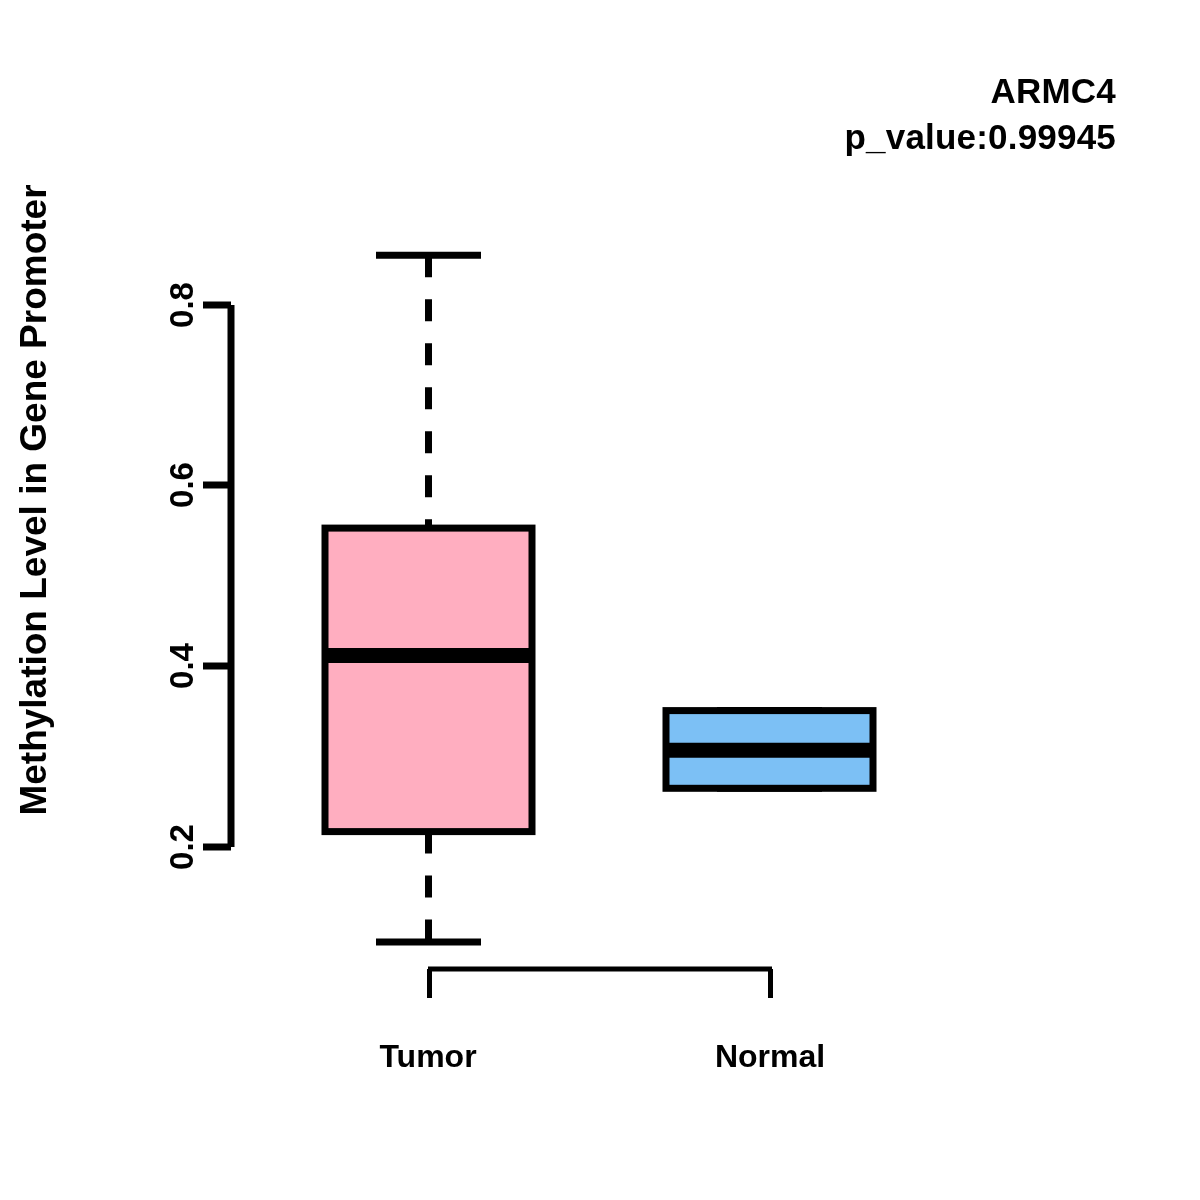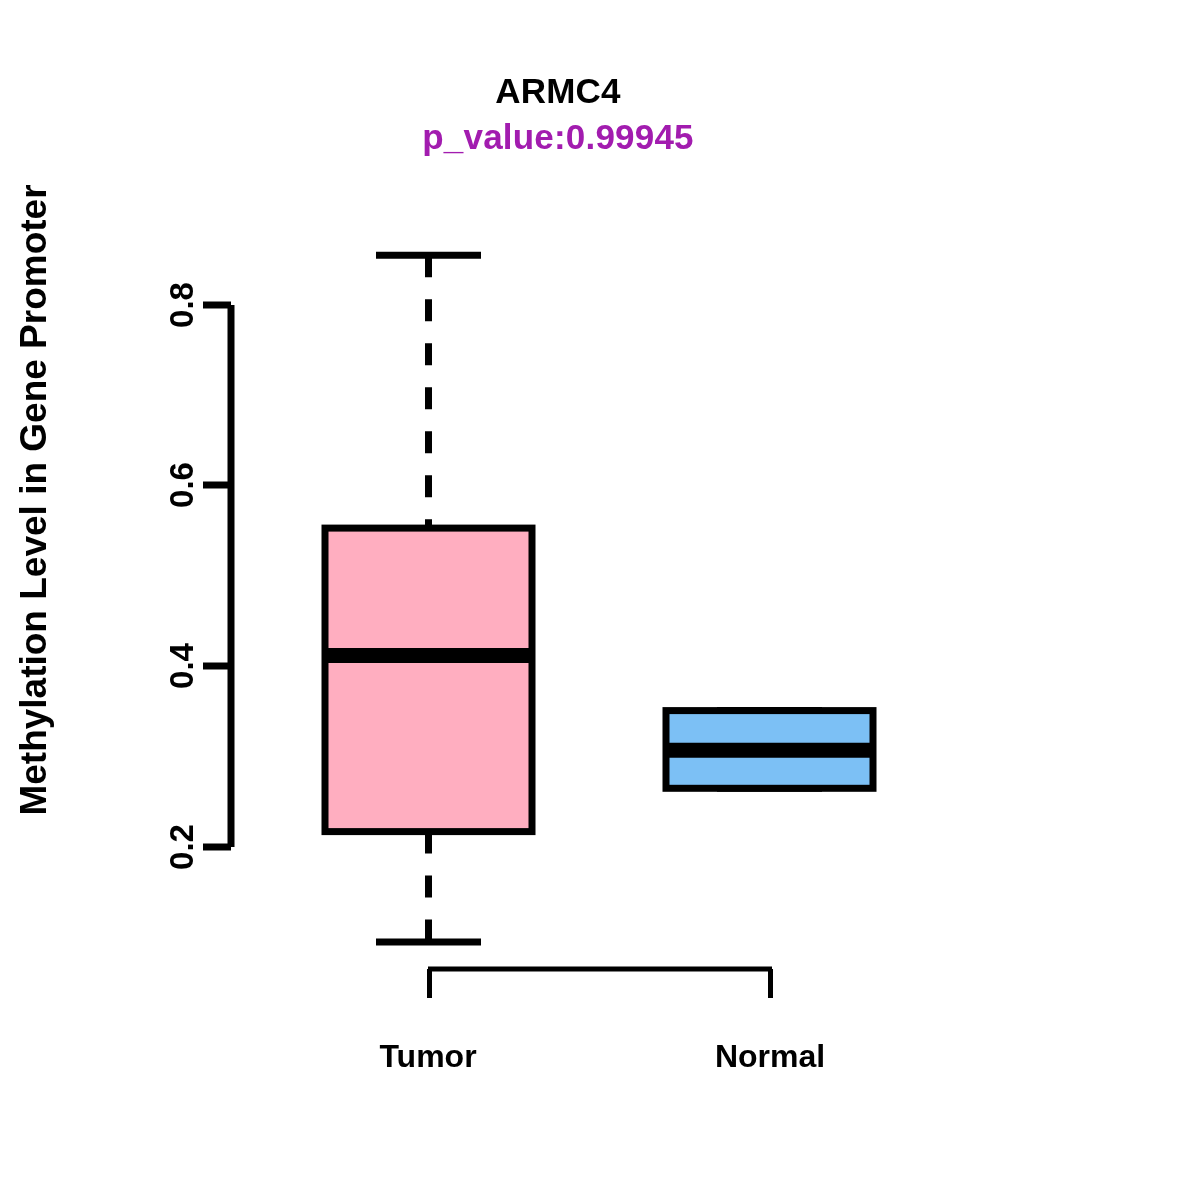--- a/index.html
+++ b/index.html
@@ -15,34 +15,34 @@
     font-family: "Liberation Sans", sans-serif;
     overflow: hidden;
   }
 
   
   .title-block {
     position: absolute;
     left: 0;
     top: 68px;
     width: 1116px;
-    text-align: center;
+    text-align: right;
     pointer-events: none;
   }
   .main-title {
     font-size: 35px;
     font-weight: bold;
     color: #000000;
     line-height: 46px;
     letter-spacing: 0.2px;
   }
   .sub-title {
     font-size: 35px;
     font-weight: bold;
-    color: #a21caf;
+    color: #000000;
     line-height: 46px;
     letter-spacing: 0.2px;
   }
 
   
   .ylab {
     position: absolute;
     left: 0px;
     top: 0px;
     width: 1000px;

